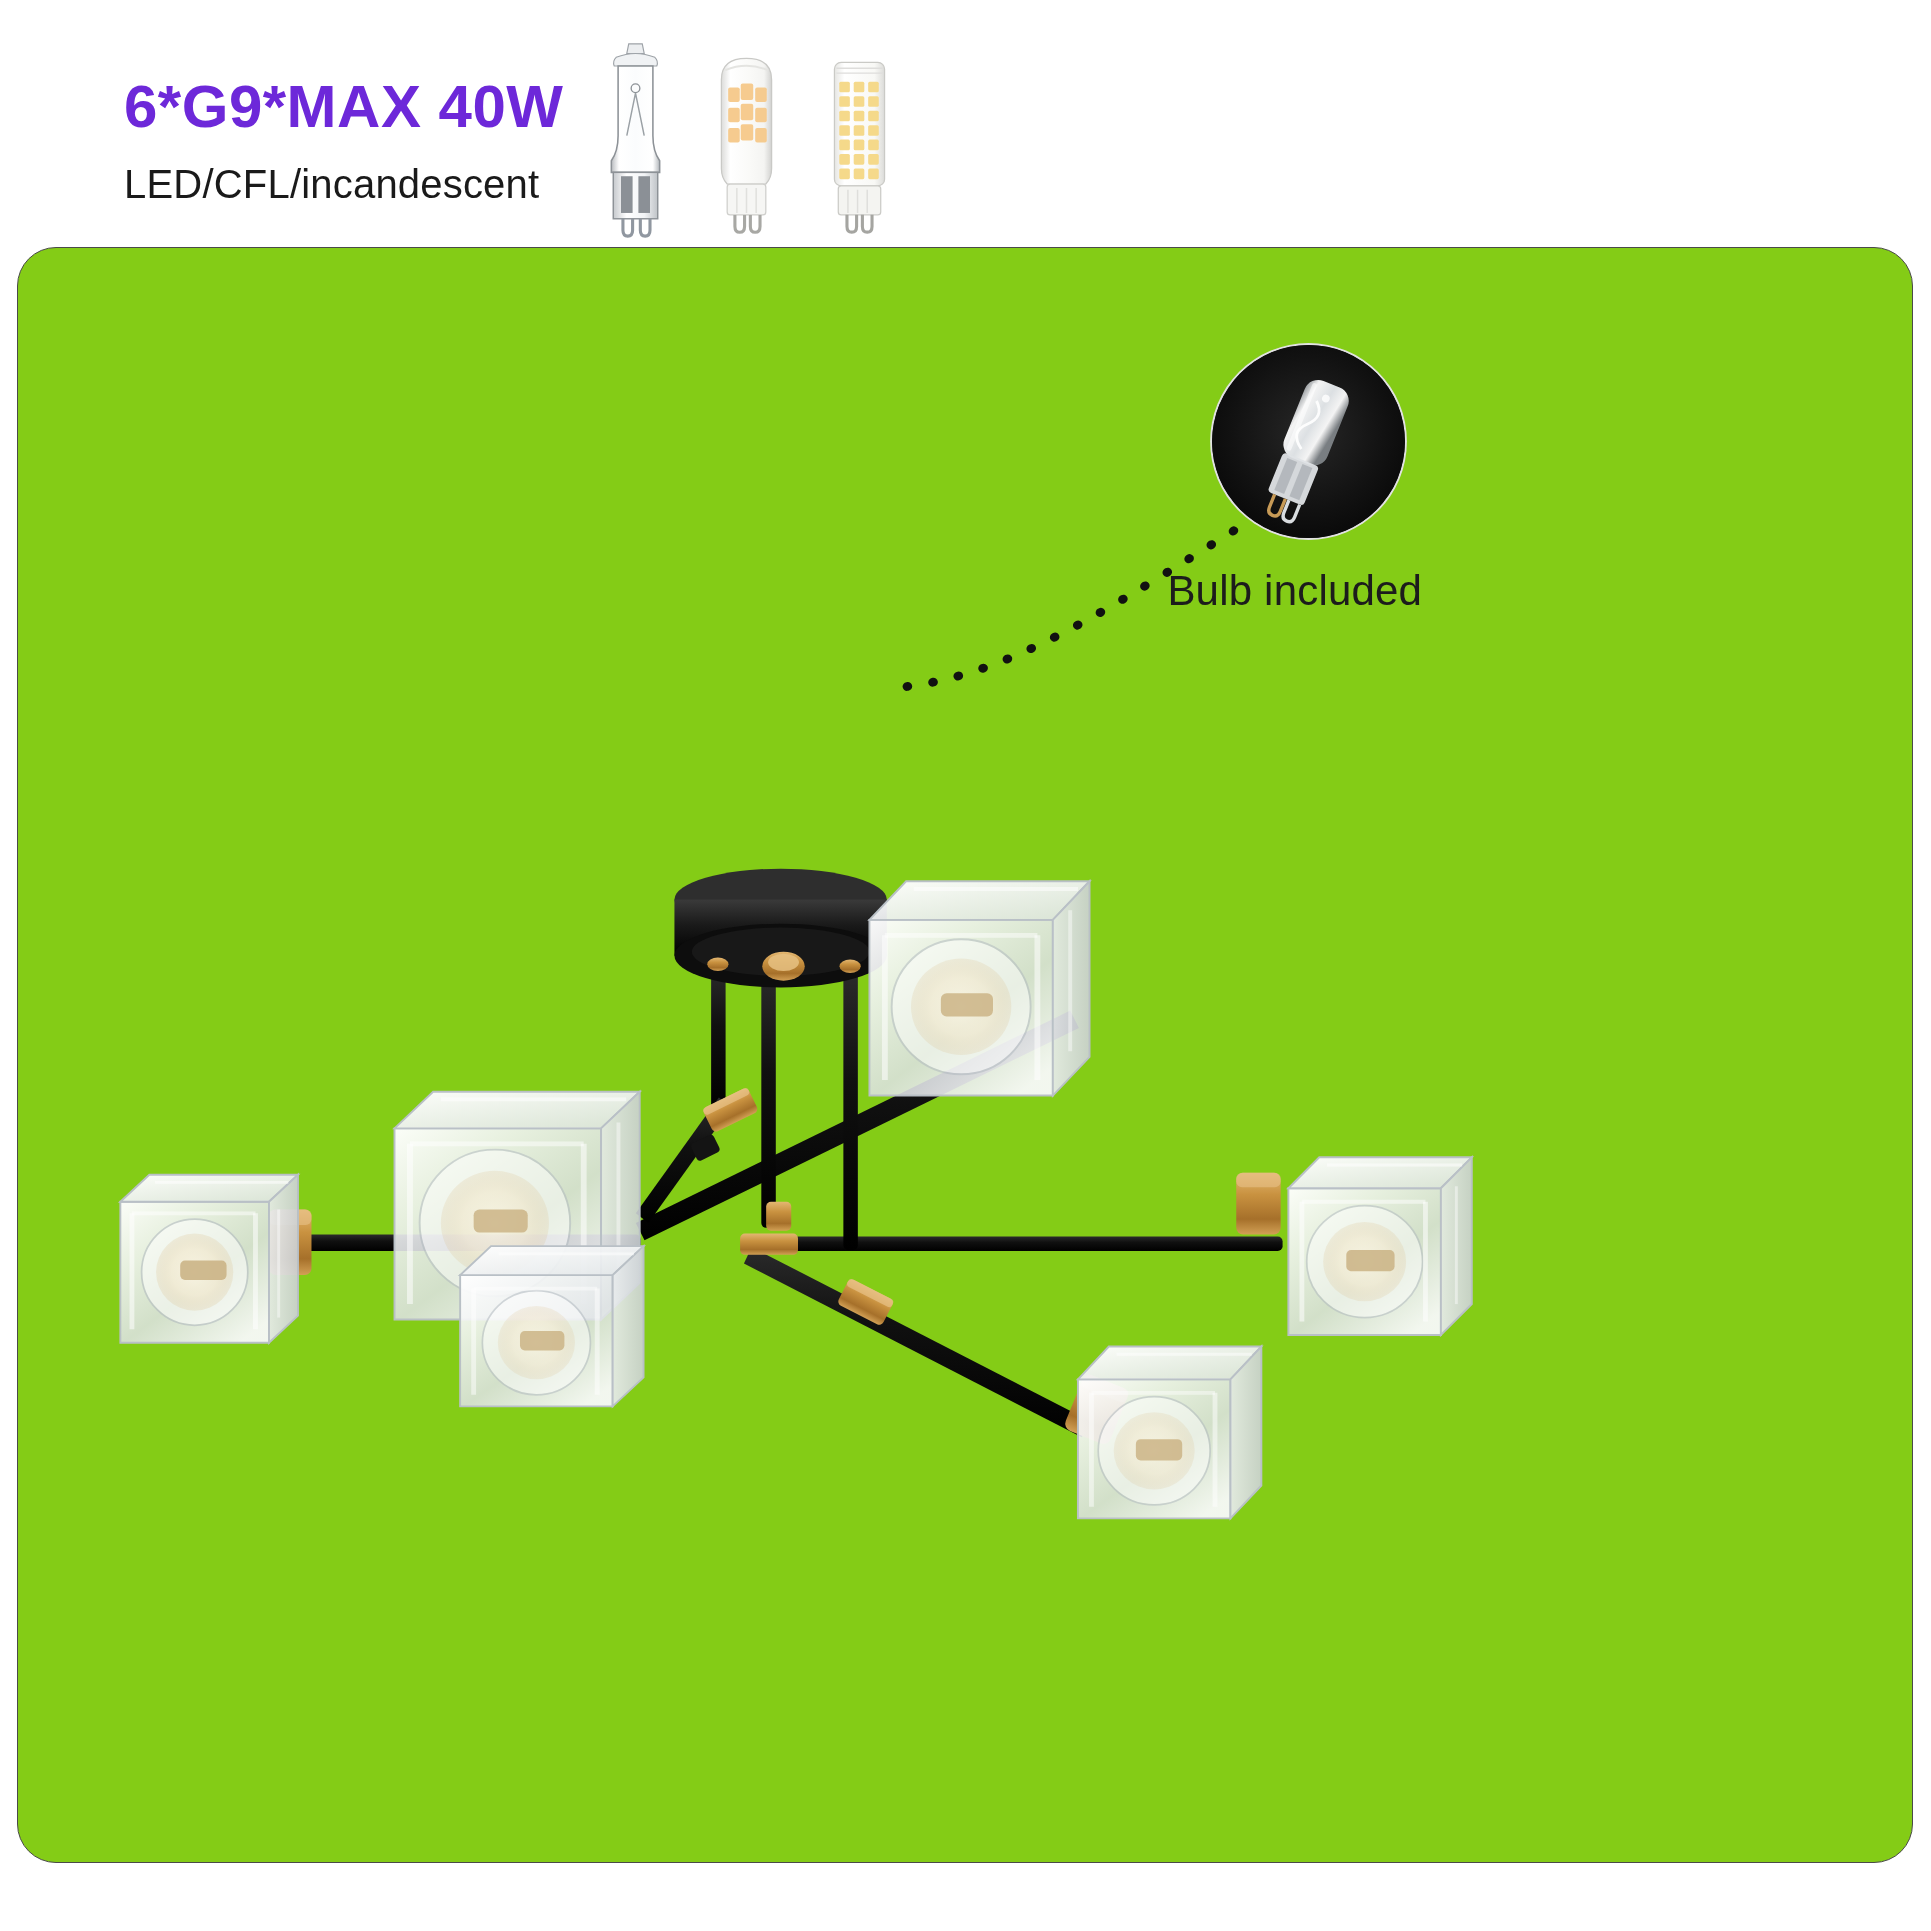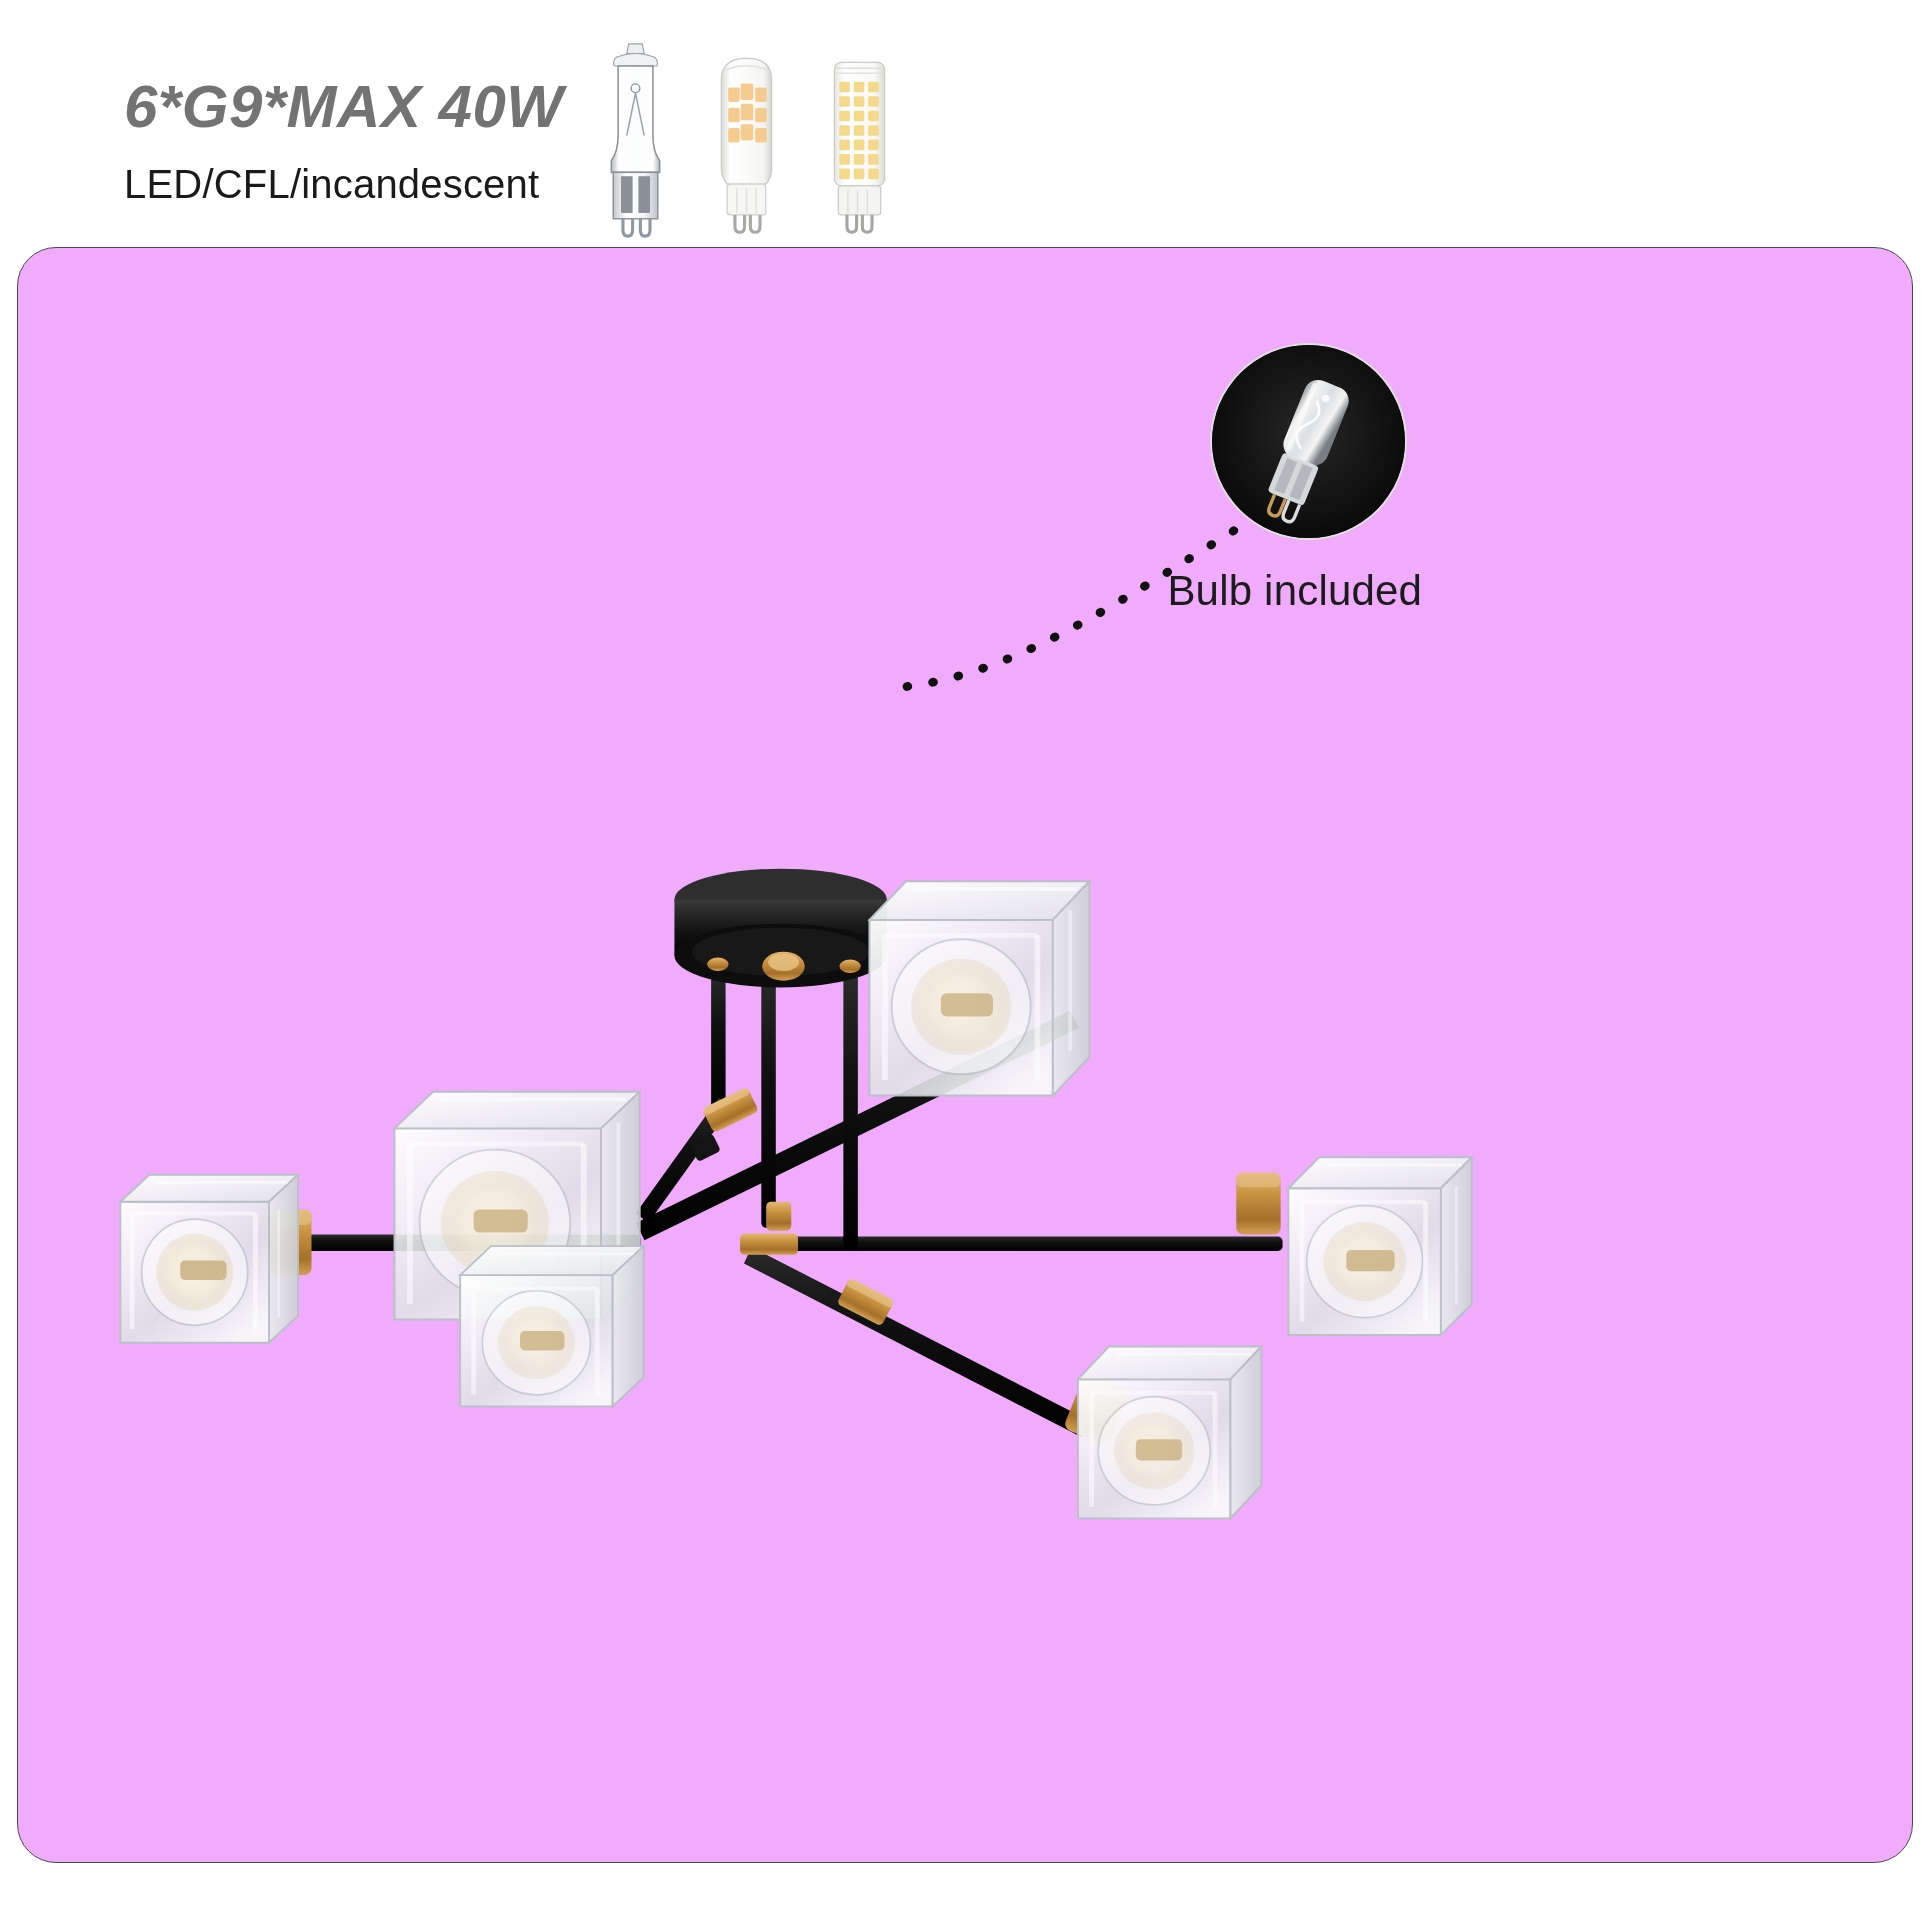--- a/index.html
+++ b/index.html
@@ -18,25 +18,24 @@
   
   #header-block {
     position: absolute;
     left: 124px;
     top: 75px;
     width: 502px;
   }
   #spec-title {
     font-size: 60px;
     font-weight: bold;
-    color: #737373;
+    color: #6d28d9;
     letter-spacing: 0.5px;
     line-height: 1.05;
     white-space: nowrap;
-    font-style: italic;
   }
   #spec-subtitle {
     margin-top: 24px;
     font-size: 40px;
     font-weight: 400;
     color: #1a1a1a;
     letter-spacing: 0.2px;
     white-space: nowrap;
   }
 
@@ -54,21 +53,21 @@
   }
   .bulb-fig svg { display: block; }
 
   
   #product-panel {
     position: absolute;
     left: 17.4px;
     top: 247px;
     width: 1894px;
     height: 1614px;
-    background: #f0abfc;
+    background: #84cc16;
     border: 1.4px solid #4a4a4a;
     border-radius: 39px;
     overflow: hidden;
   }
 
   
   #chandelier-stage {
     position: absolute;
     left: 0;
     top: 0;

